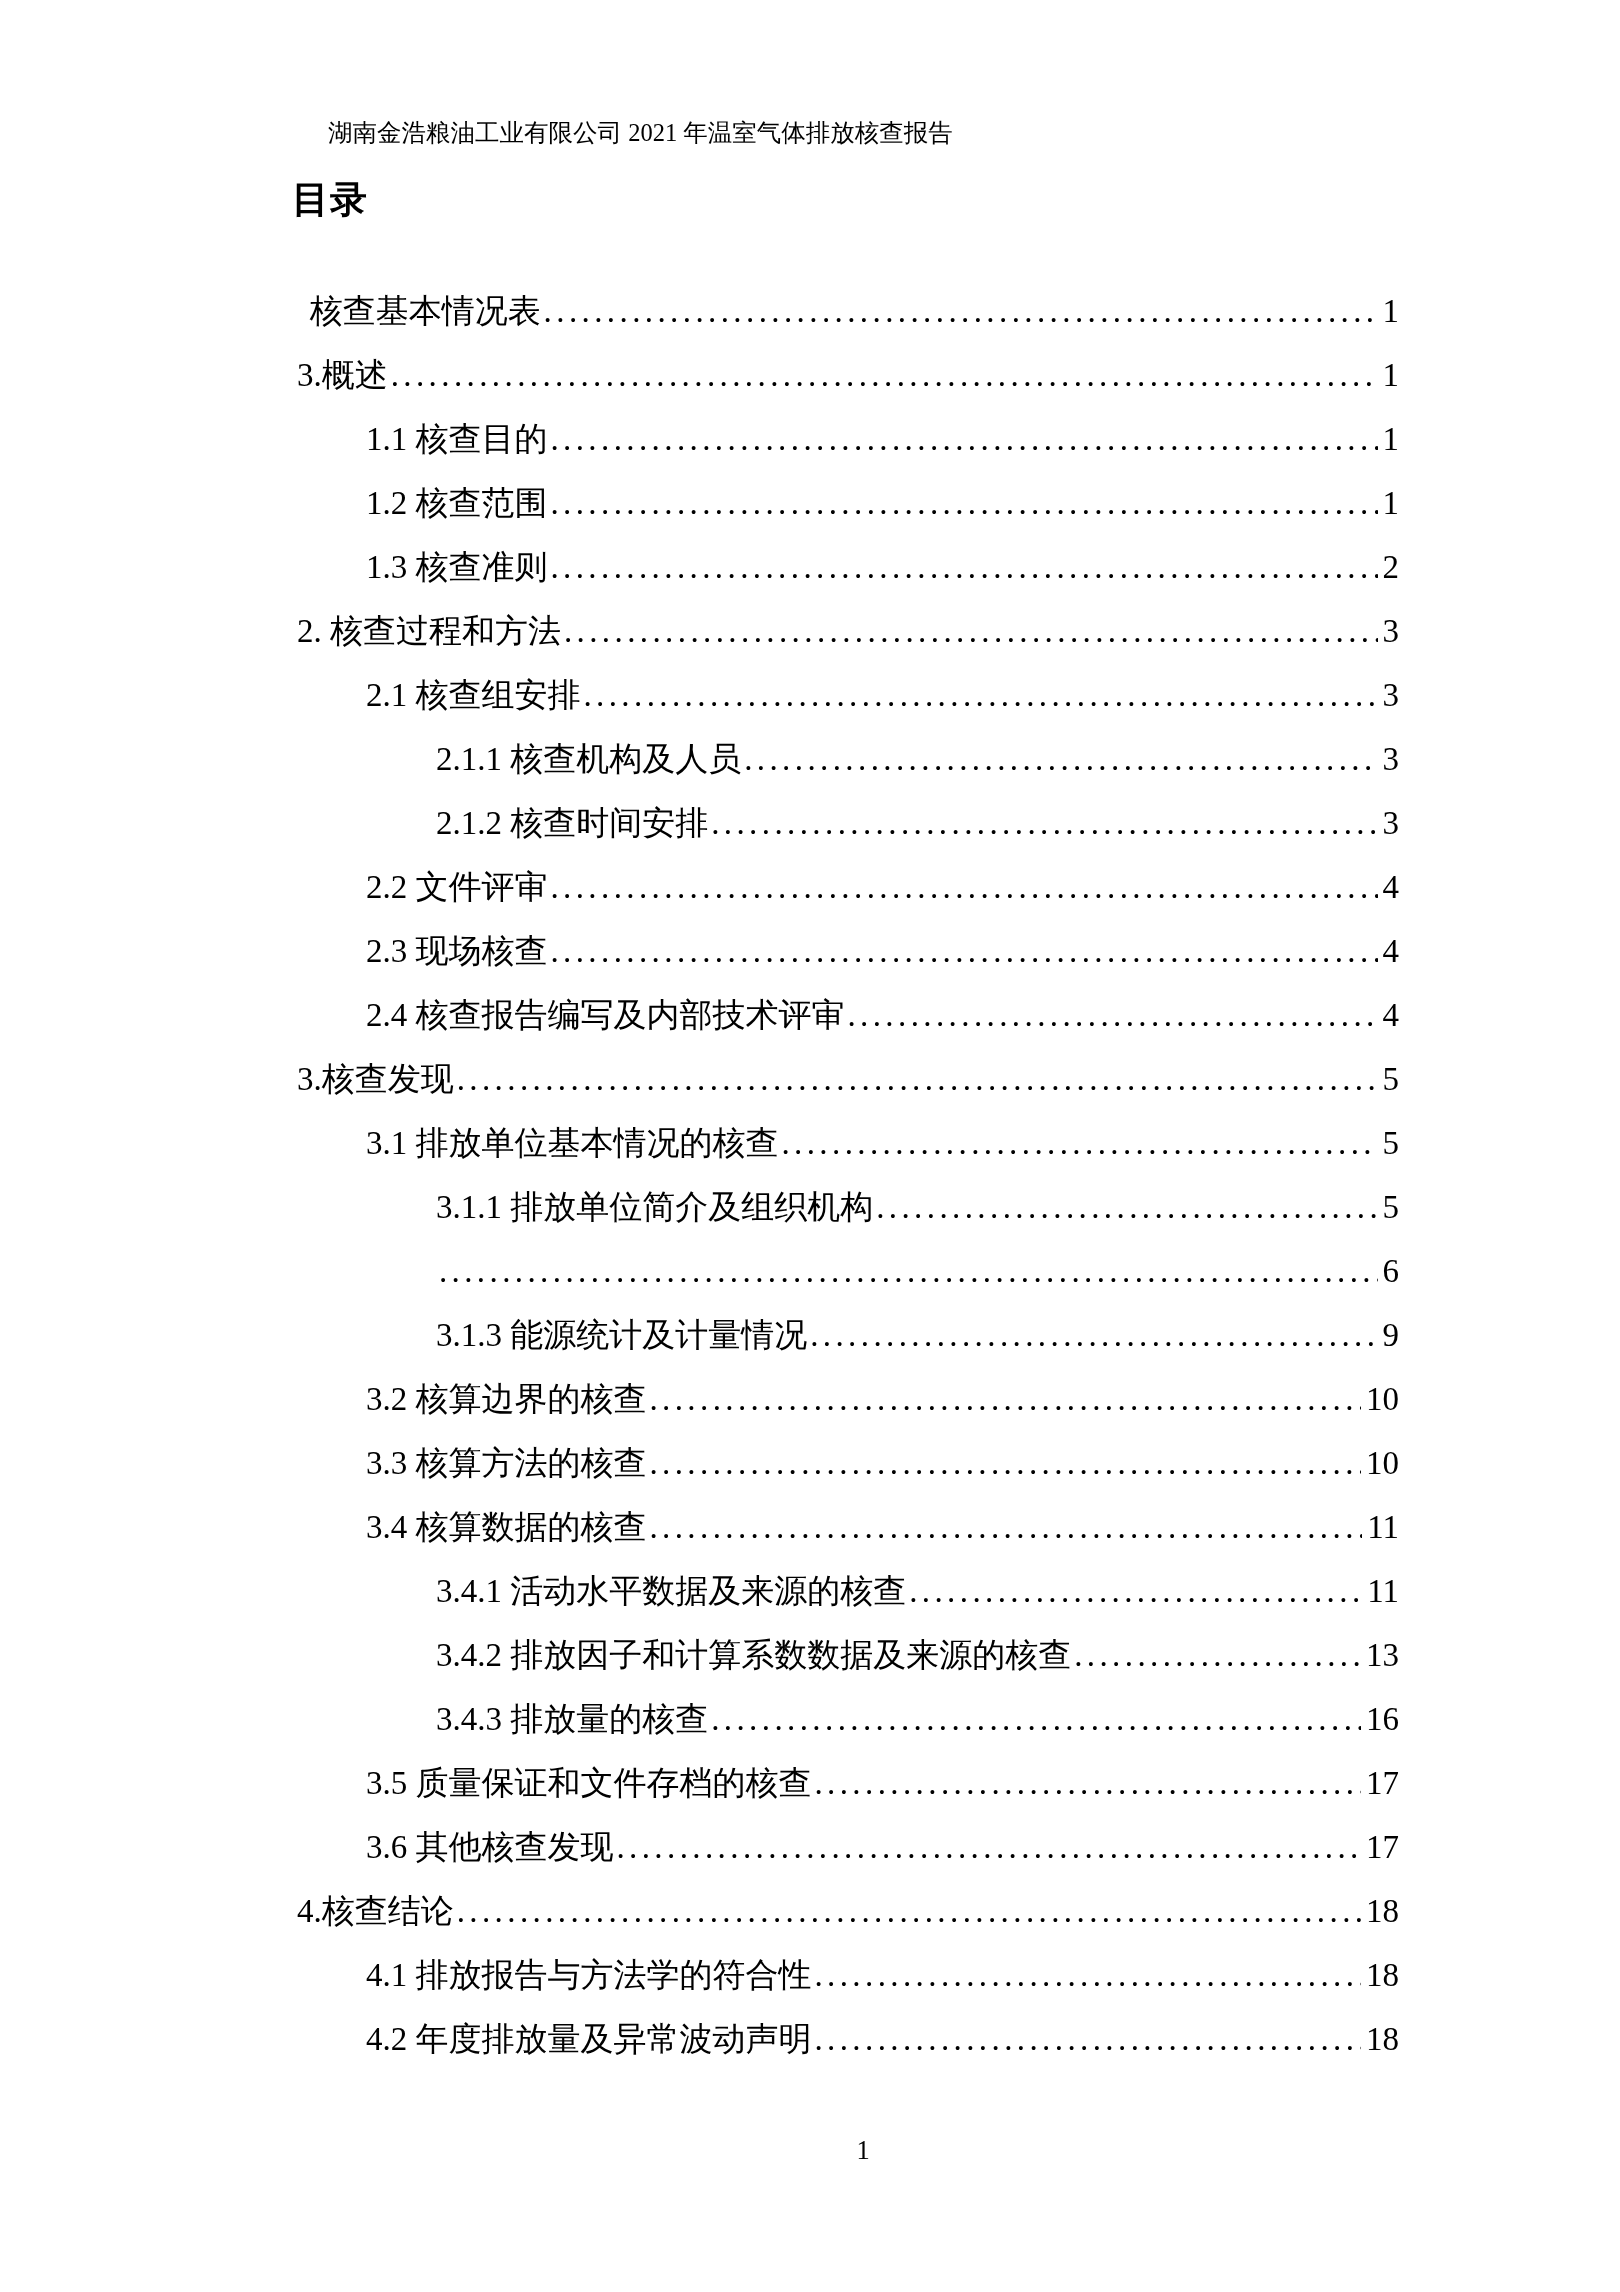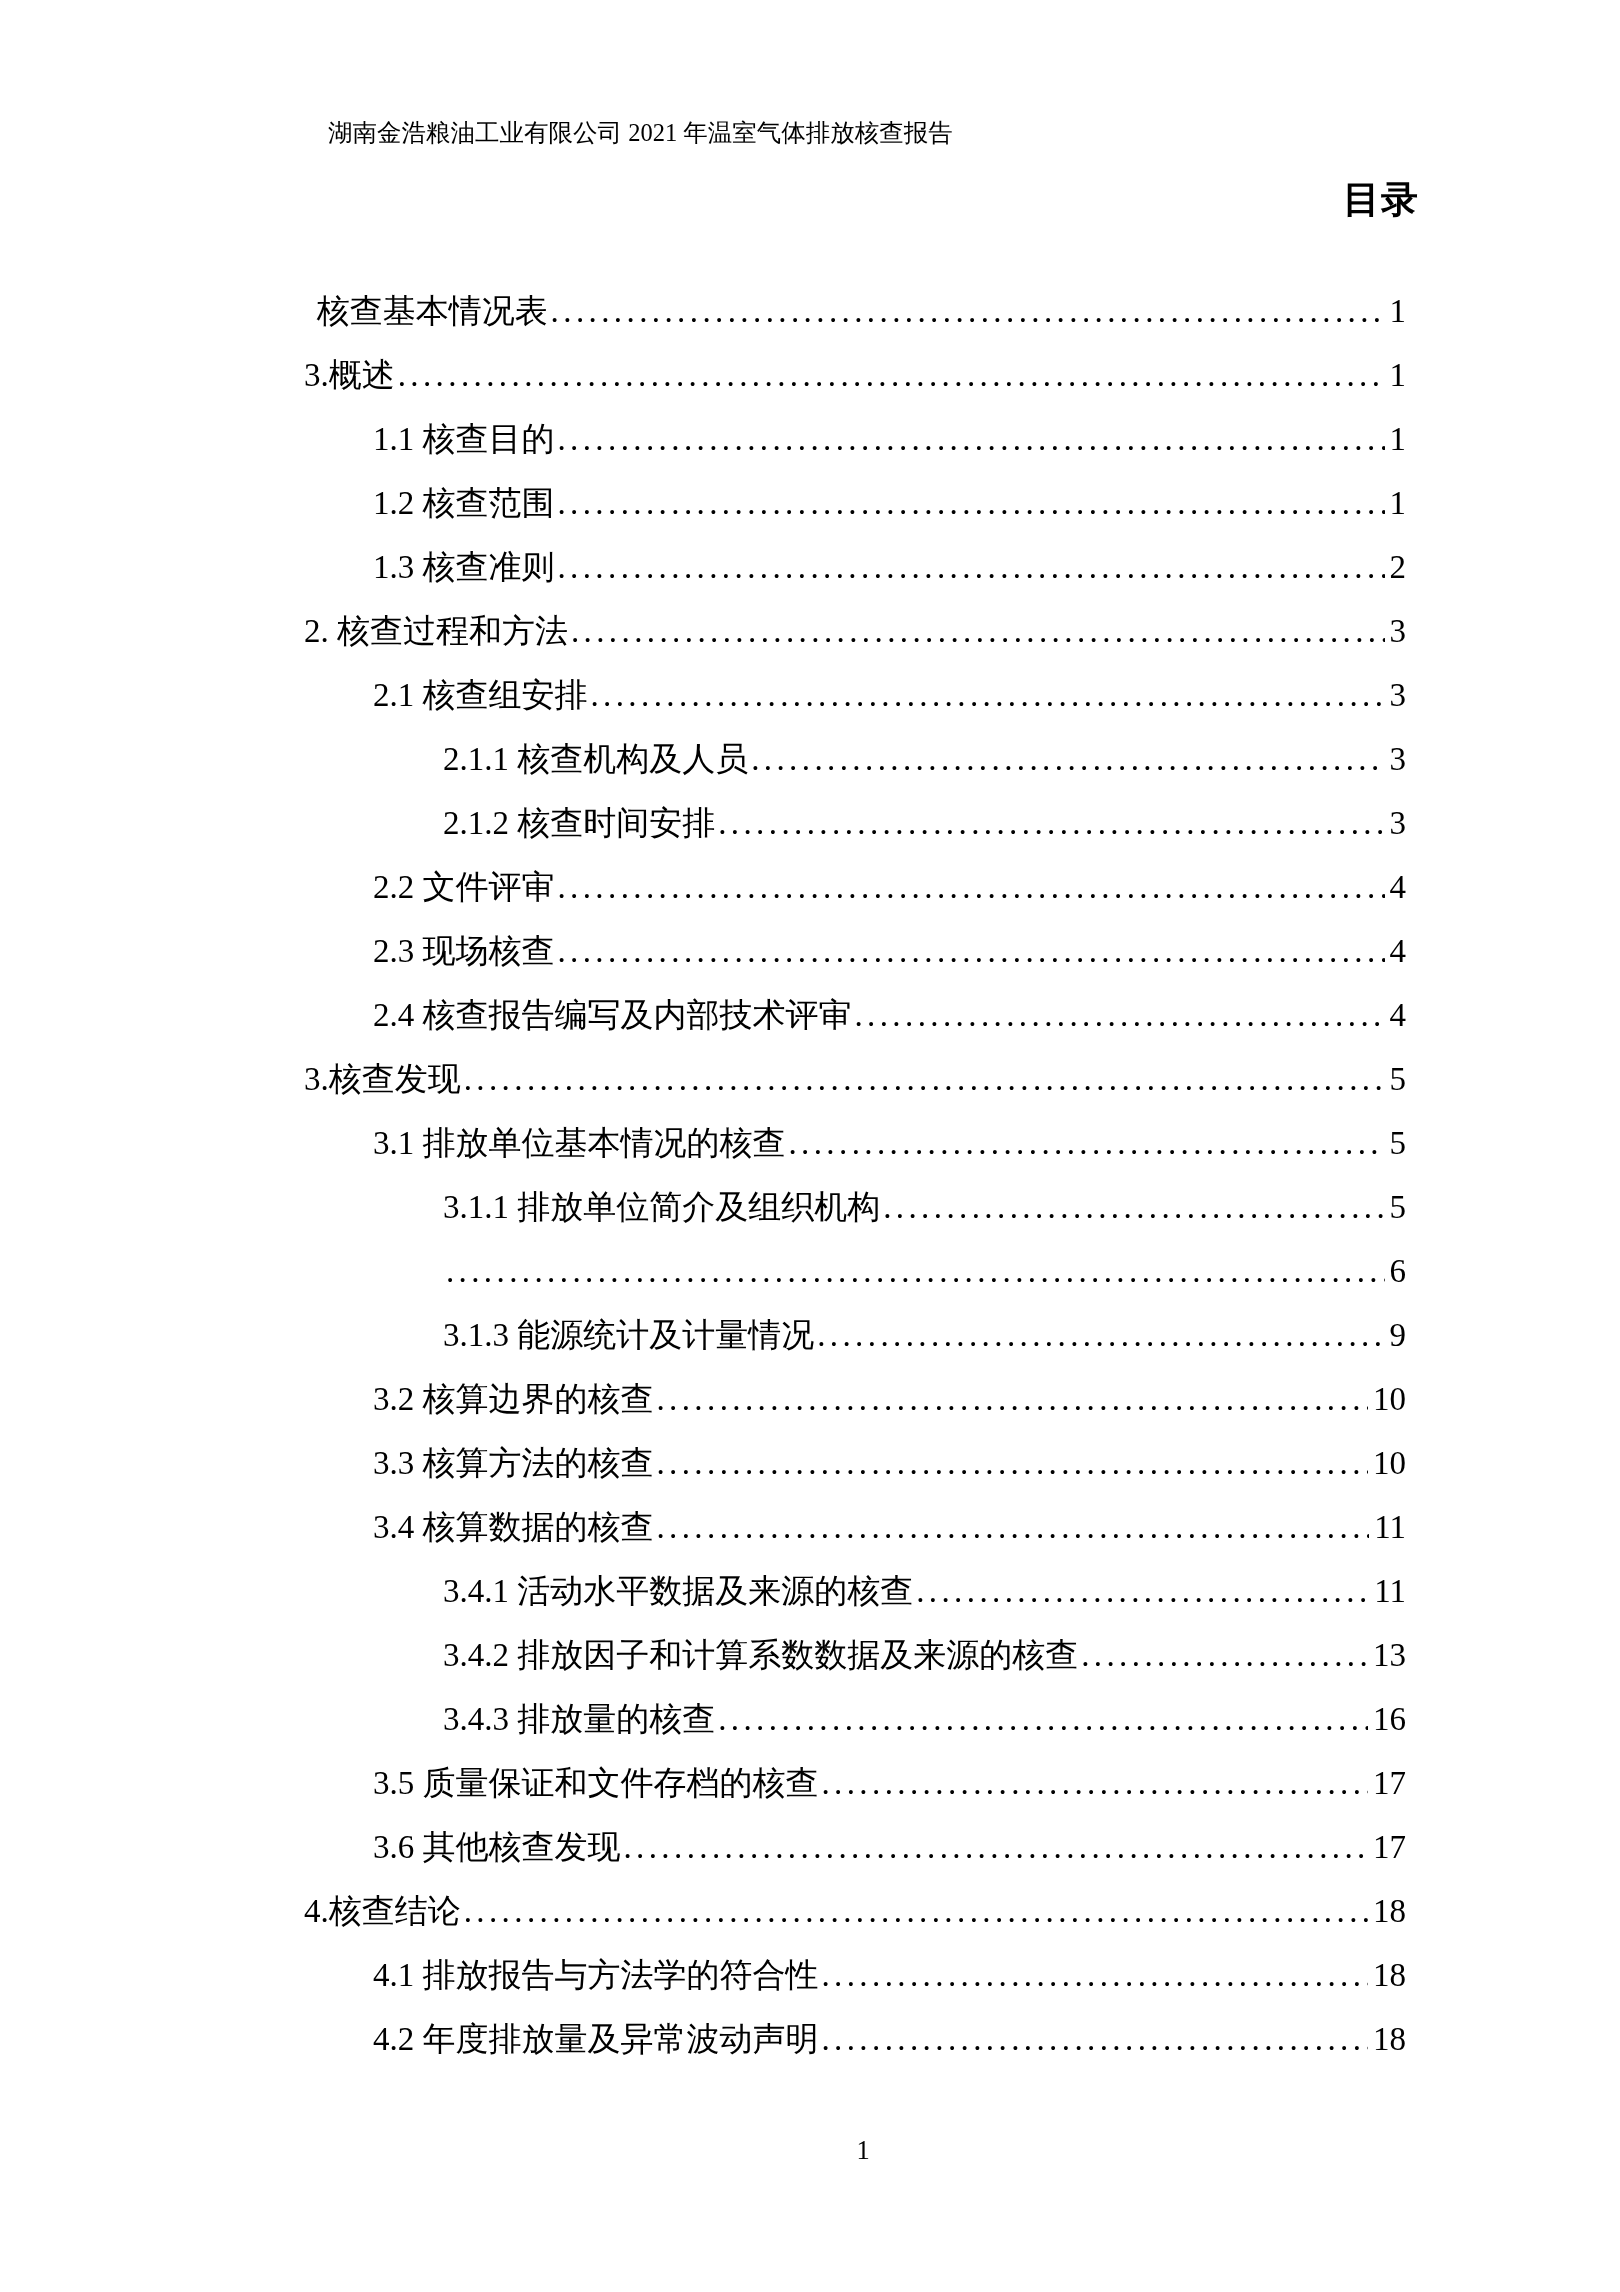--- a/index.html
+++ b/index.html
@@ -25,30 +25,30 @@
     text-align: left;
     font-size: 24.5px;
     line-height: 37px;
     white-space: nowrap;
   }
   .doc-title {
     position: absolute;
     top: 174px;
     left: 292px;
     width: 1127px;
-    text-align: right;
+    text-align: left;
     font-size: 37px;
     line-height: 51px;
     font-weight: bold;
     letter-spacing: 1px;
   }
   .toc-list {
     position: absolute;
     top: 279px;
-    left: 304px;
+    left: 297px;
     width: 1102px;
   }
   .toc-row {
     display: flex;
     align-items: baseline;
     height: 64px;
     font-size: 33px;
     line-height: 64px;
     cursor: pointer;
   }

